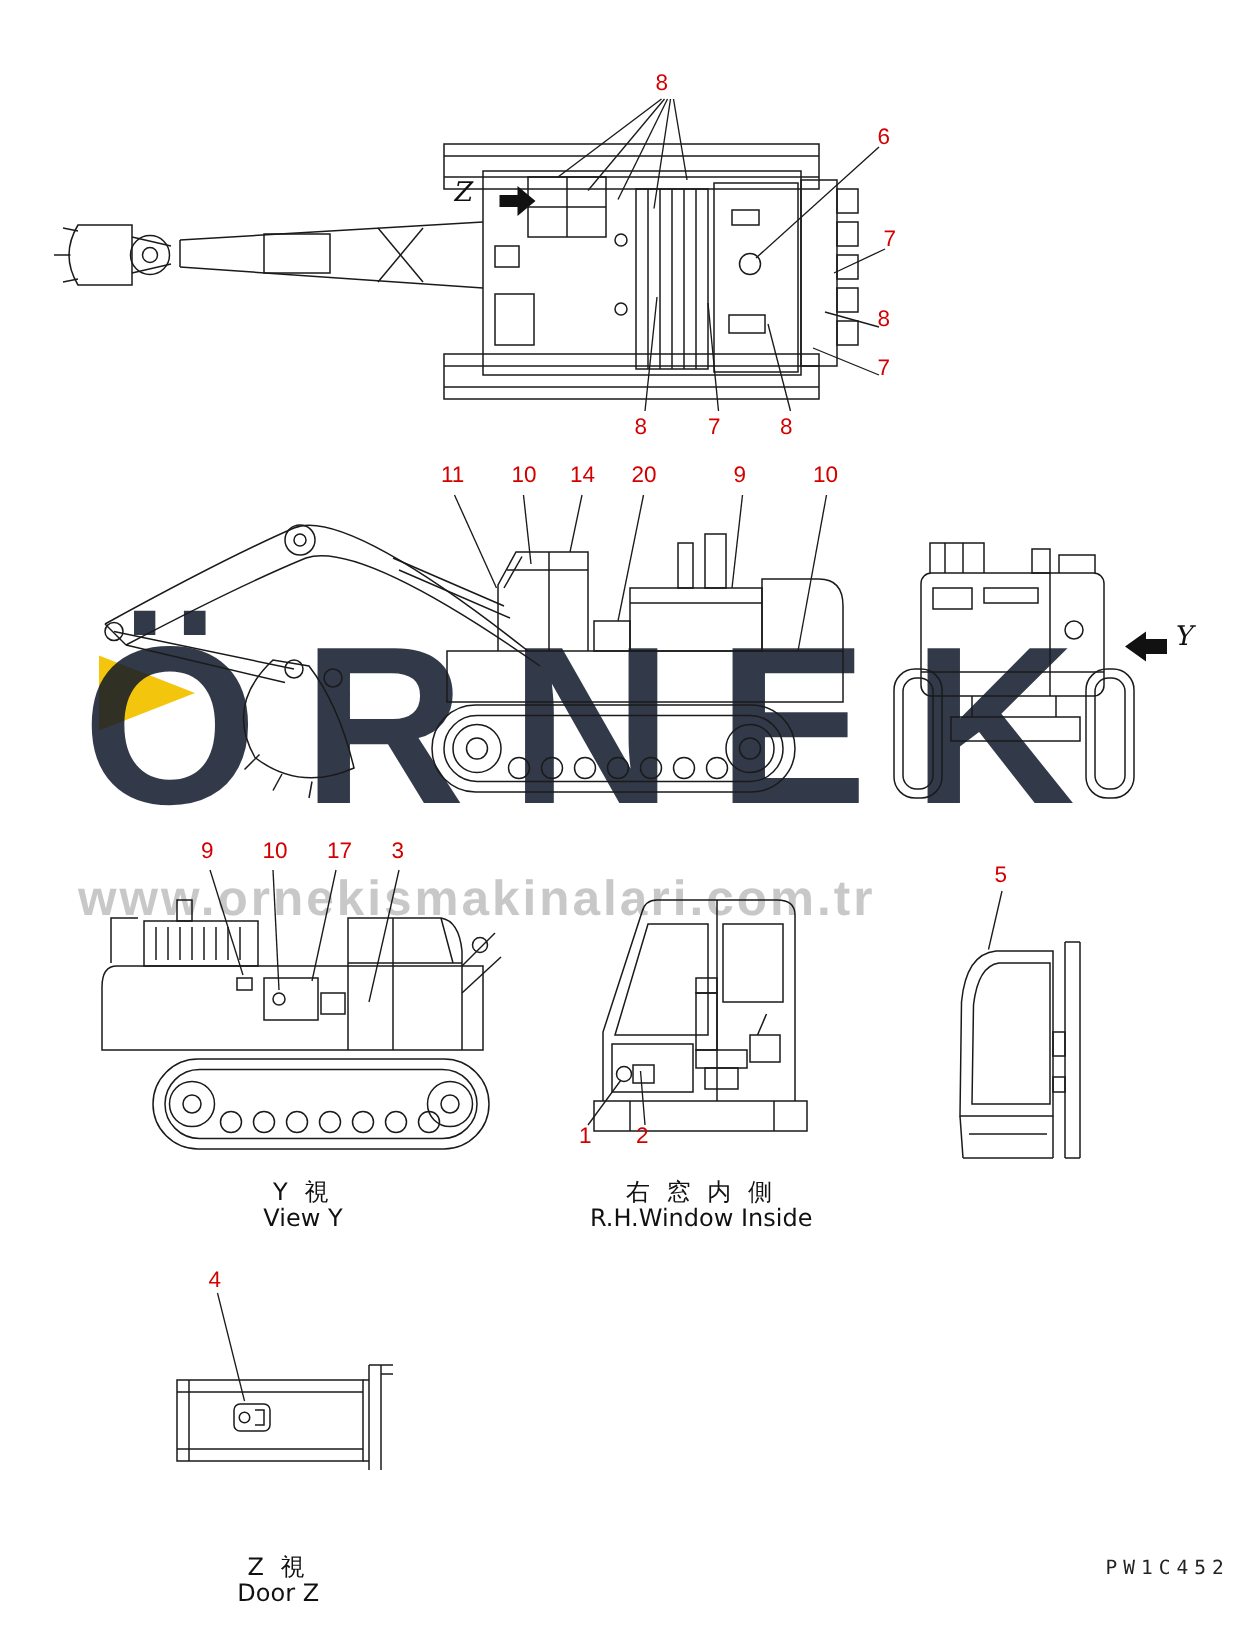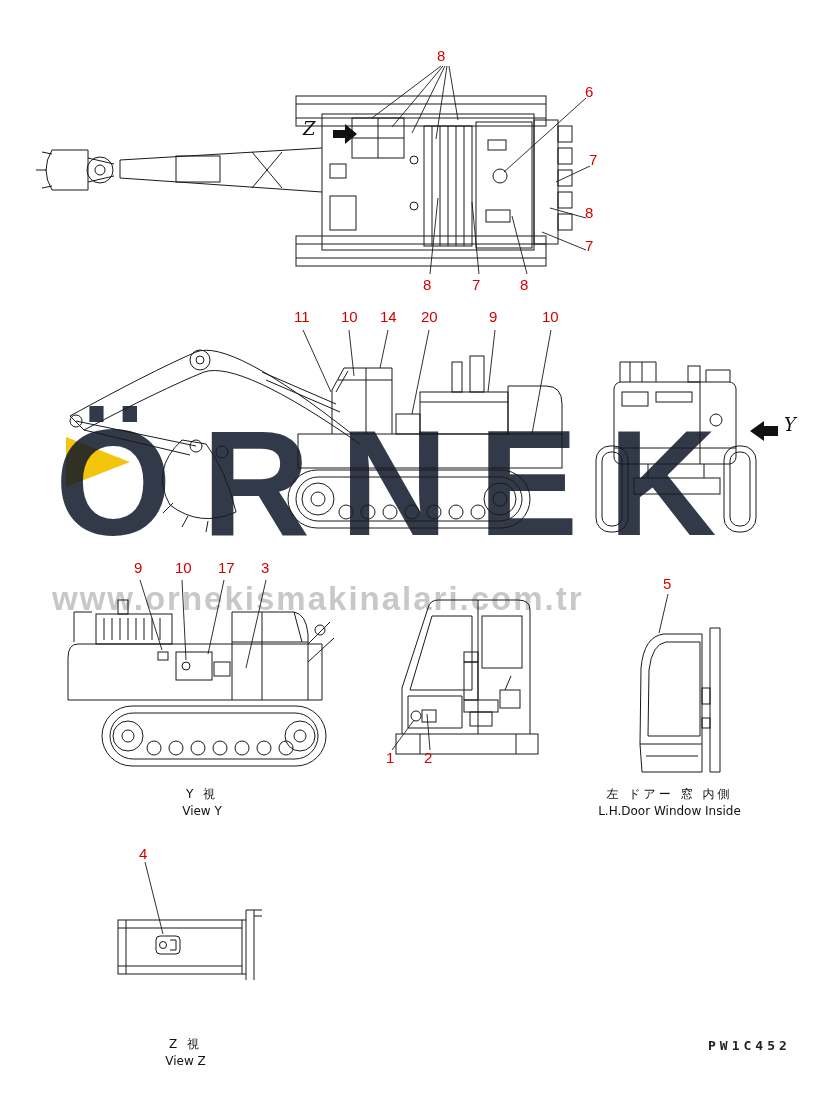--- a/index.html
+++ b/index.html
@@ -15,25 +15,25 @@
   .wm-url{position:absolute;left:52px;top:580px;z-index:1;white-space:nowrap;
           font-size:33px;font-weight:bold;letter-spacing:2px;color:#c3c3c3;opacity:.9;
           font-family:"Liberation Sans",sans-serif;}
   
   .art{position:absolute;left:0;top:0;z-index:2;}
   
   .callout{position:absolute;z-index:3;color:#d40000;font-size:15px;line-height:15px;
            font-family:"Liberation Sans",sans-serif;}
   .viewletter{position:absolute;z-index:3;color:#111;font-size:18px;line-height:18px;
               font-style:italic;font-family:"DejaVu Serif",serif;}
-  .vlabel{position:absolute;z-index:3;color:#111;text-align:center;font-size:12px;
+  .vlabel{position:absolute;z-index:3;color:#111;text-align:center;font-size:16px;
           line-height:17px;font-family:"DejaVu Sans",sans-serif;}
   .vlabel .jp{letter-spacing:3px;}
-  .code{position:absolute;z-index:3;left:708px;top:1038px;color:#222;font-size:13px;
-        letter-spacing:4px;font-family:"DejaVu Sans Mono",monospace;font-weight:bold;}
+  .code{position:absolute;z-index:3;left:737px;top:1038px;color:#222;font-size:13px;
+        letter-spacing:4px;font-family:"DejaVu Sans Mono",monospace;}
 </style>
 </head>
 <body>
 
 <div class="page">
 
   <div class="wm-tri"></div>
   <div class="wm-brand">ÖRNEK</div>
   <div class="wm-url">www.ornekismakinalari.com.tr</div>
 
@@ -303,23 +303,23 @@
   <span class="callout" style="left:424px;top:750px">2</span>
   <span class="callout" style="left:139px;top:846px">4</span>
 
   <span class="viewletter" style="left:303px;top:120px">Z</span>
   <span class="viewletter" style="left:784px;top:416px">Y</span>
 
   <div class="vlabel" style="left:152px;top:786px;width:100px">
     <div class="jp">Y 視</div>
     <div class="en">View Y</div>
   </div>
-  <div class="vlabel" style="left:572px;top:786px;width:195px">
-    <div class="jp">左 ドアー 窓 内側</div>
-    <div class="en">L.H.Door Window Inside</div>
+  <div class="vlabel" style="left:385px;top:786px;width:165px">
+    <div class="jp">右 窓 内 側</div>
+    <div class="en">R.H.Window Inside</div>
   </div>
   <div class="vlabel" style="left:138px;top:1036px;width:95px">
     <div class="jp">Z 視</div>
-    <div class="en">View Z</div>
+    <div class="en">Door Z</div>
   </div>
 
   <div class="code">PW1C452</div>
 </div>
 
 </body></html>

